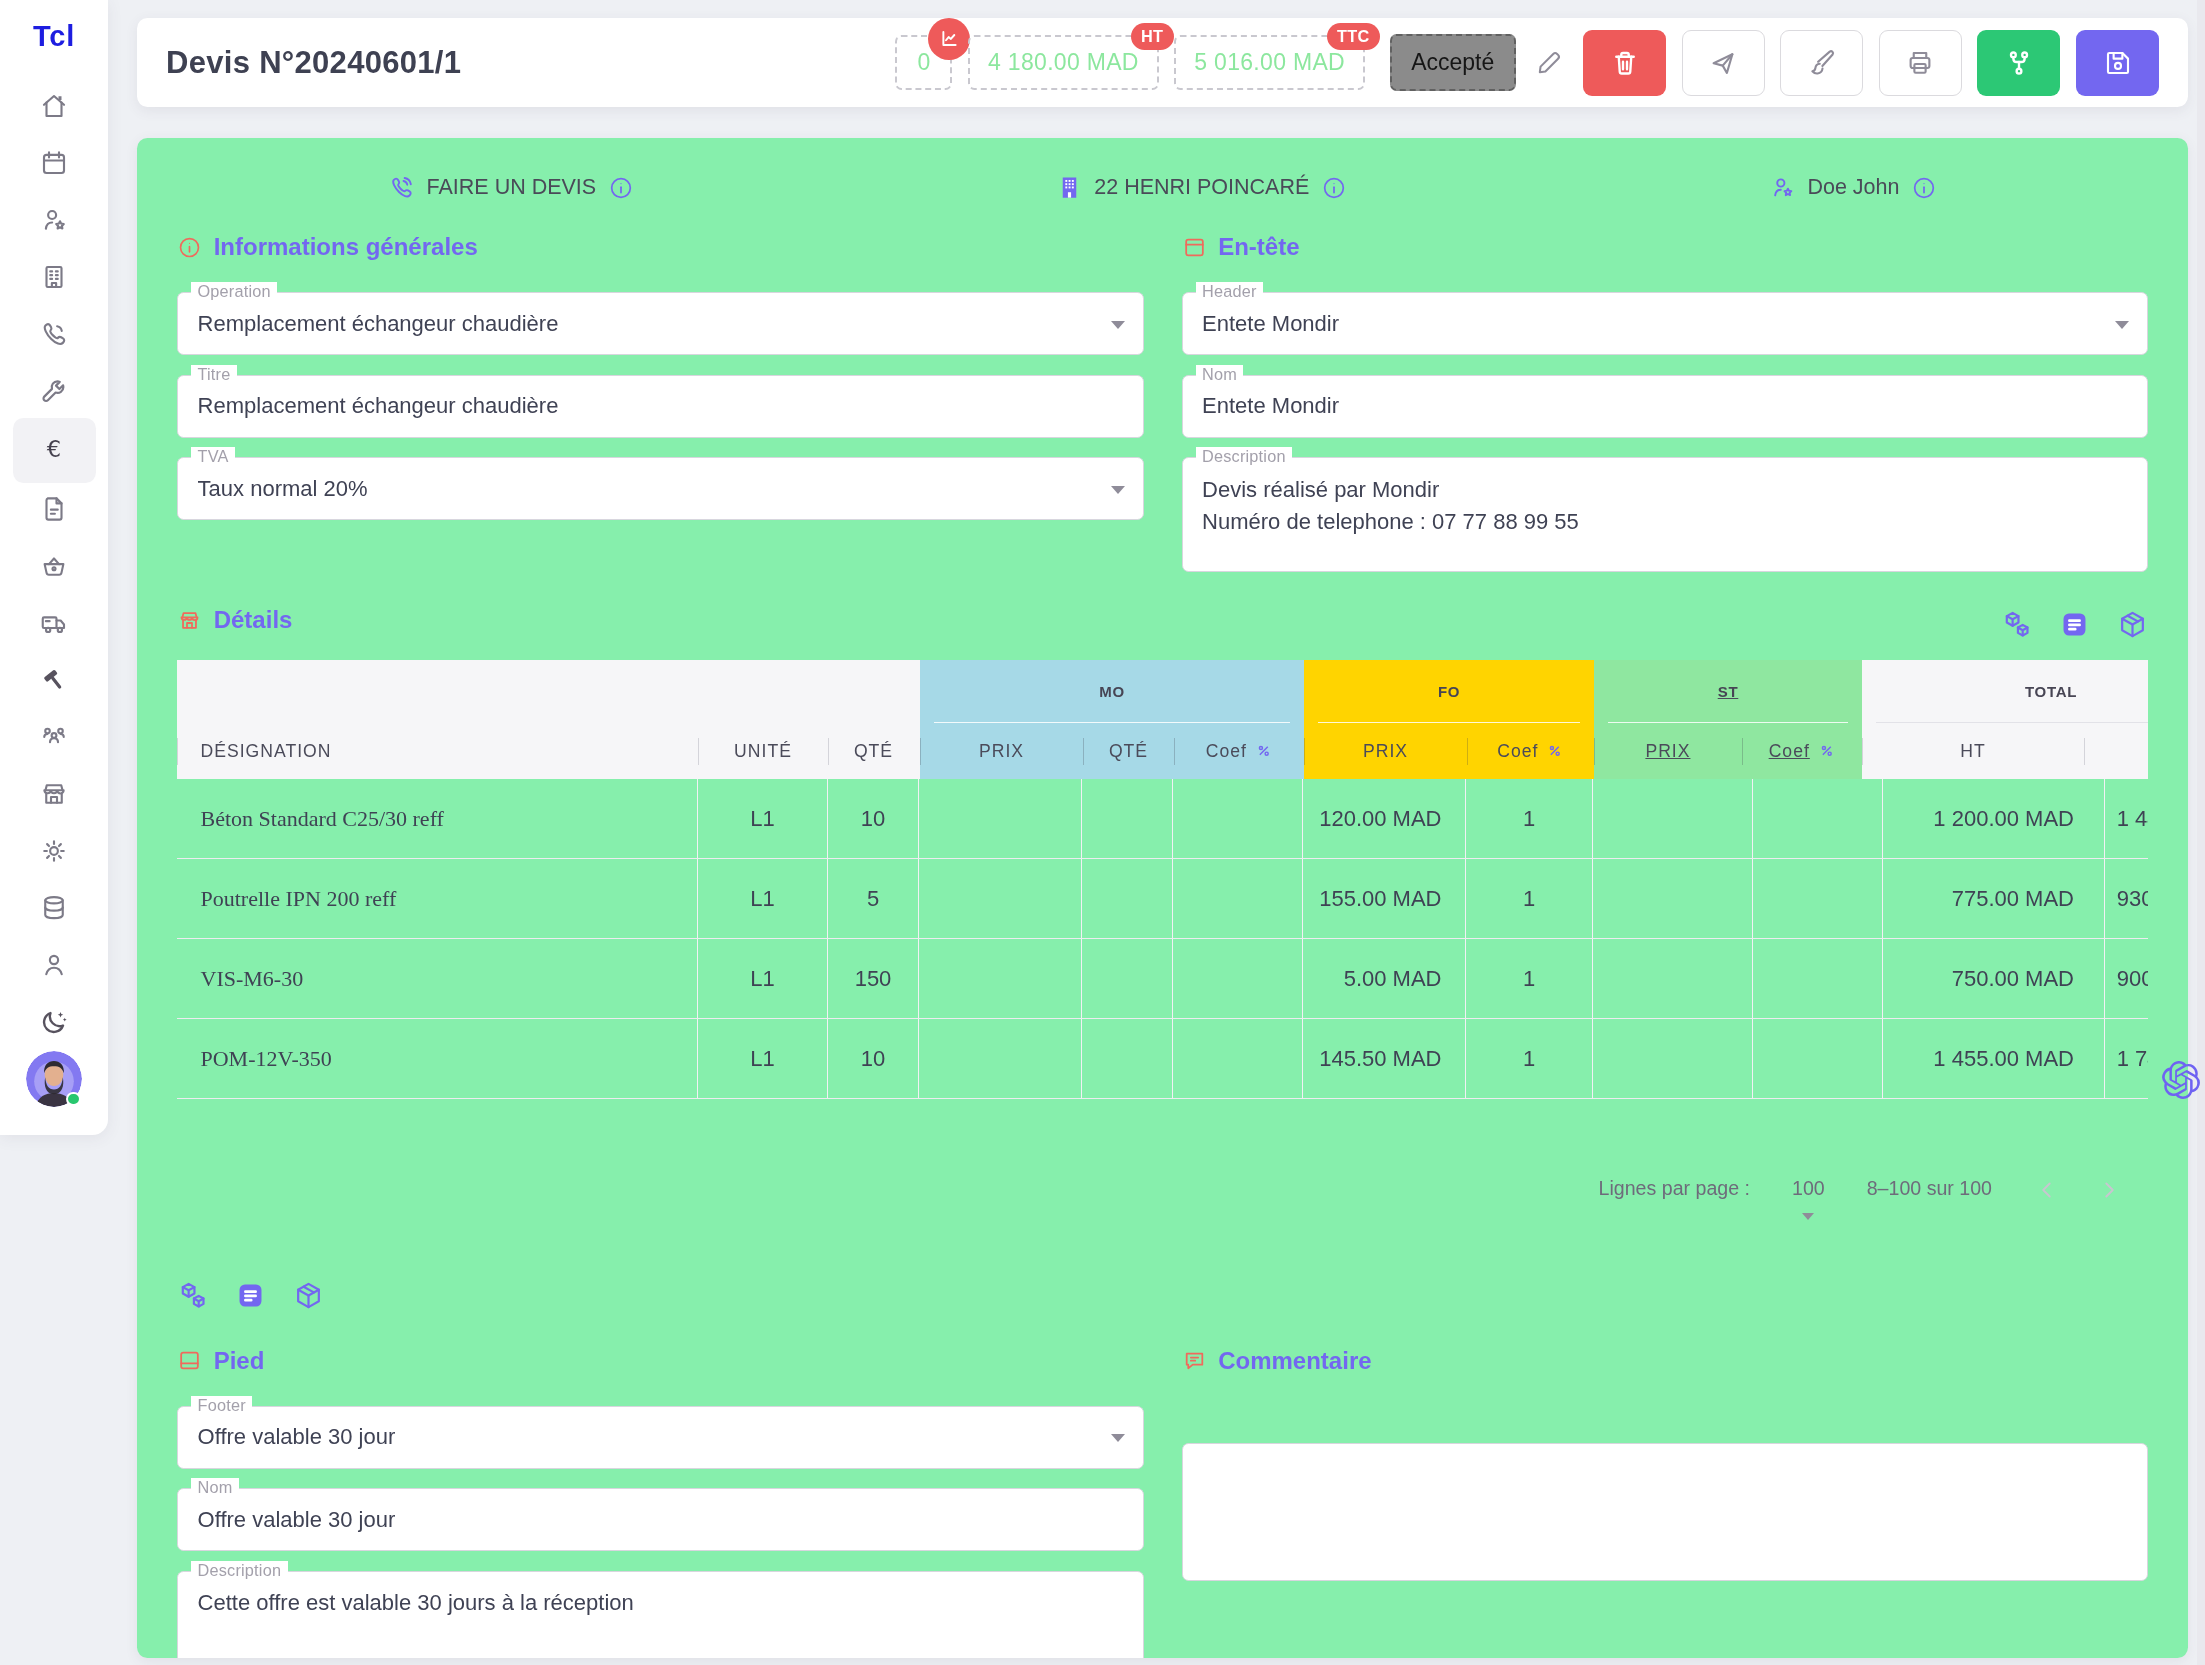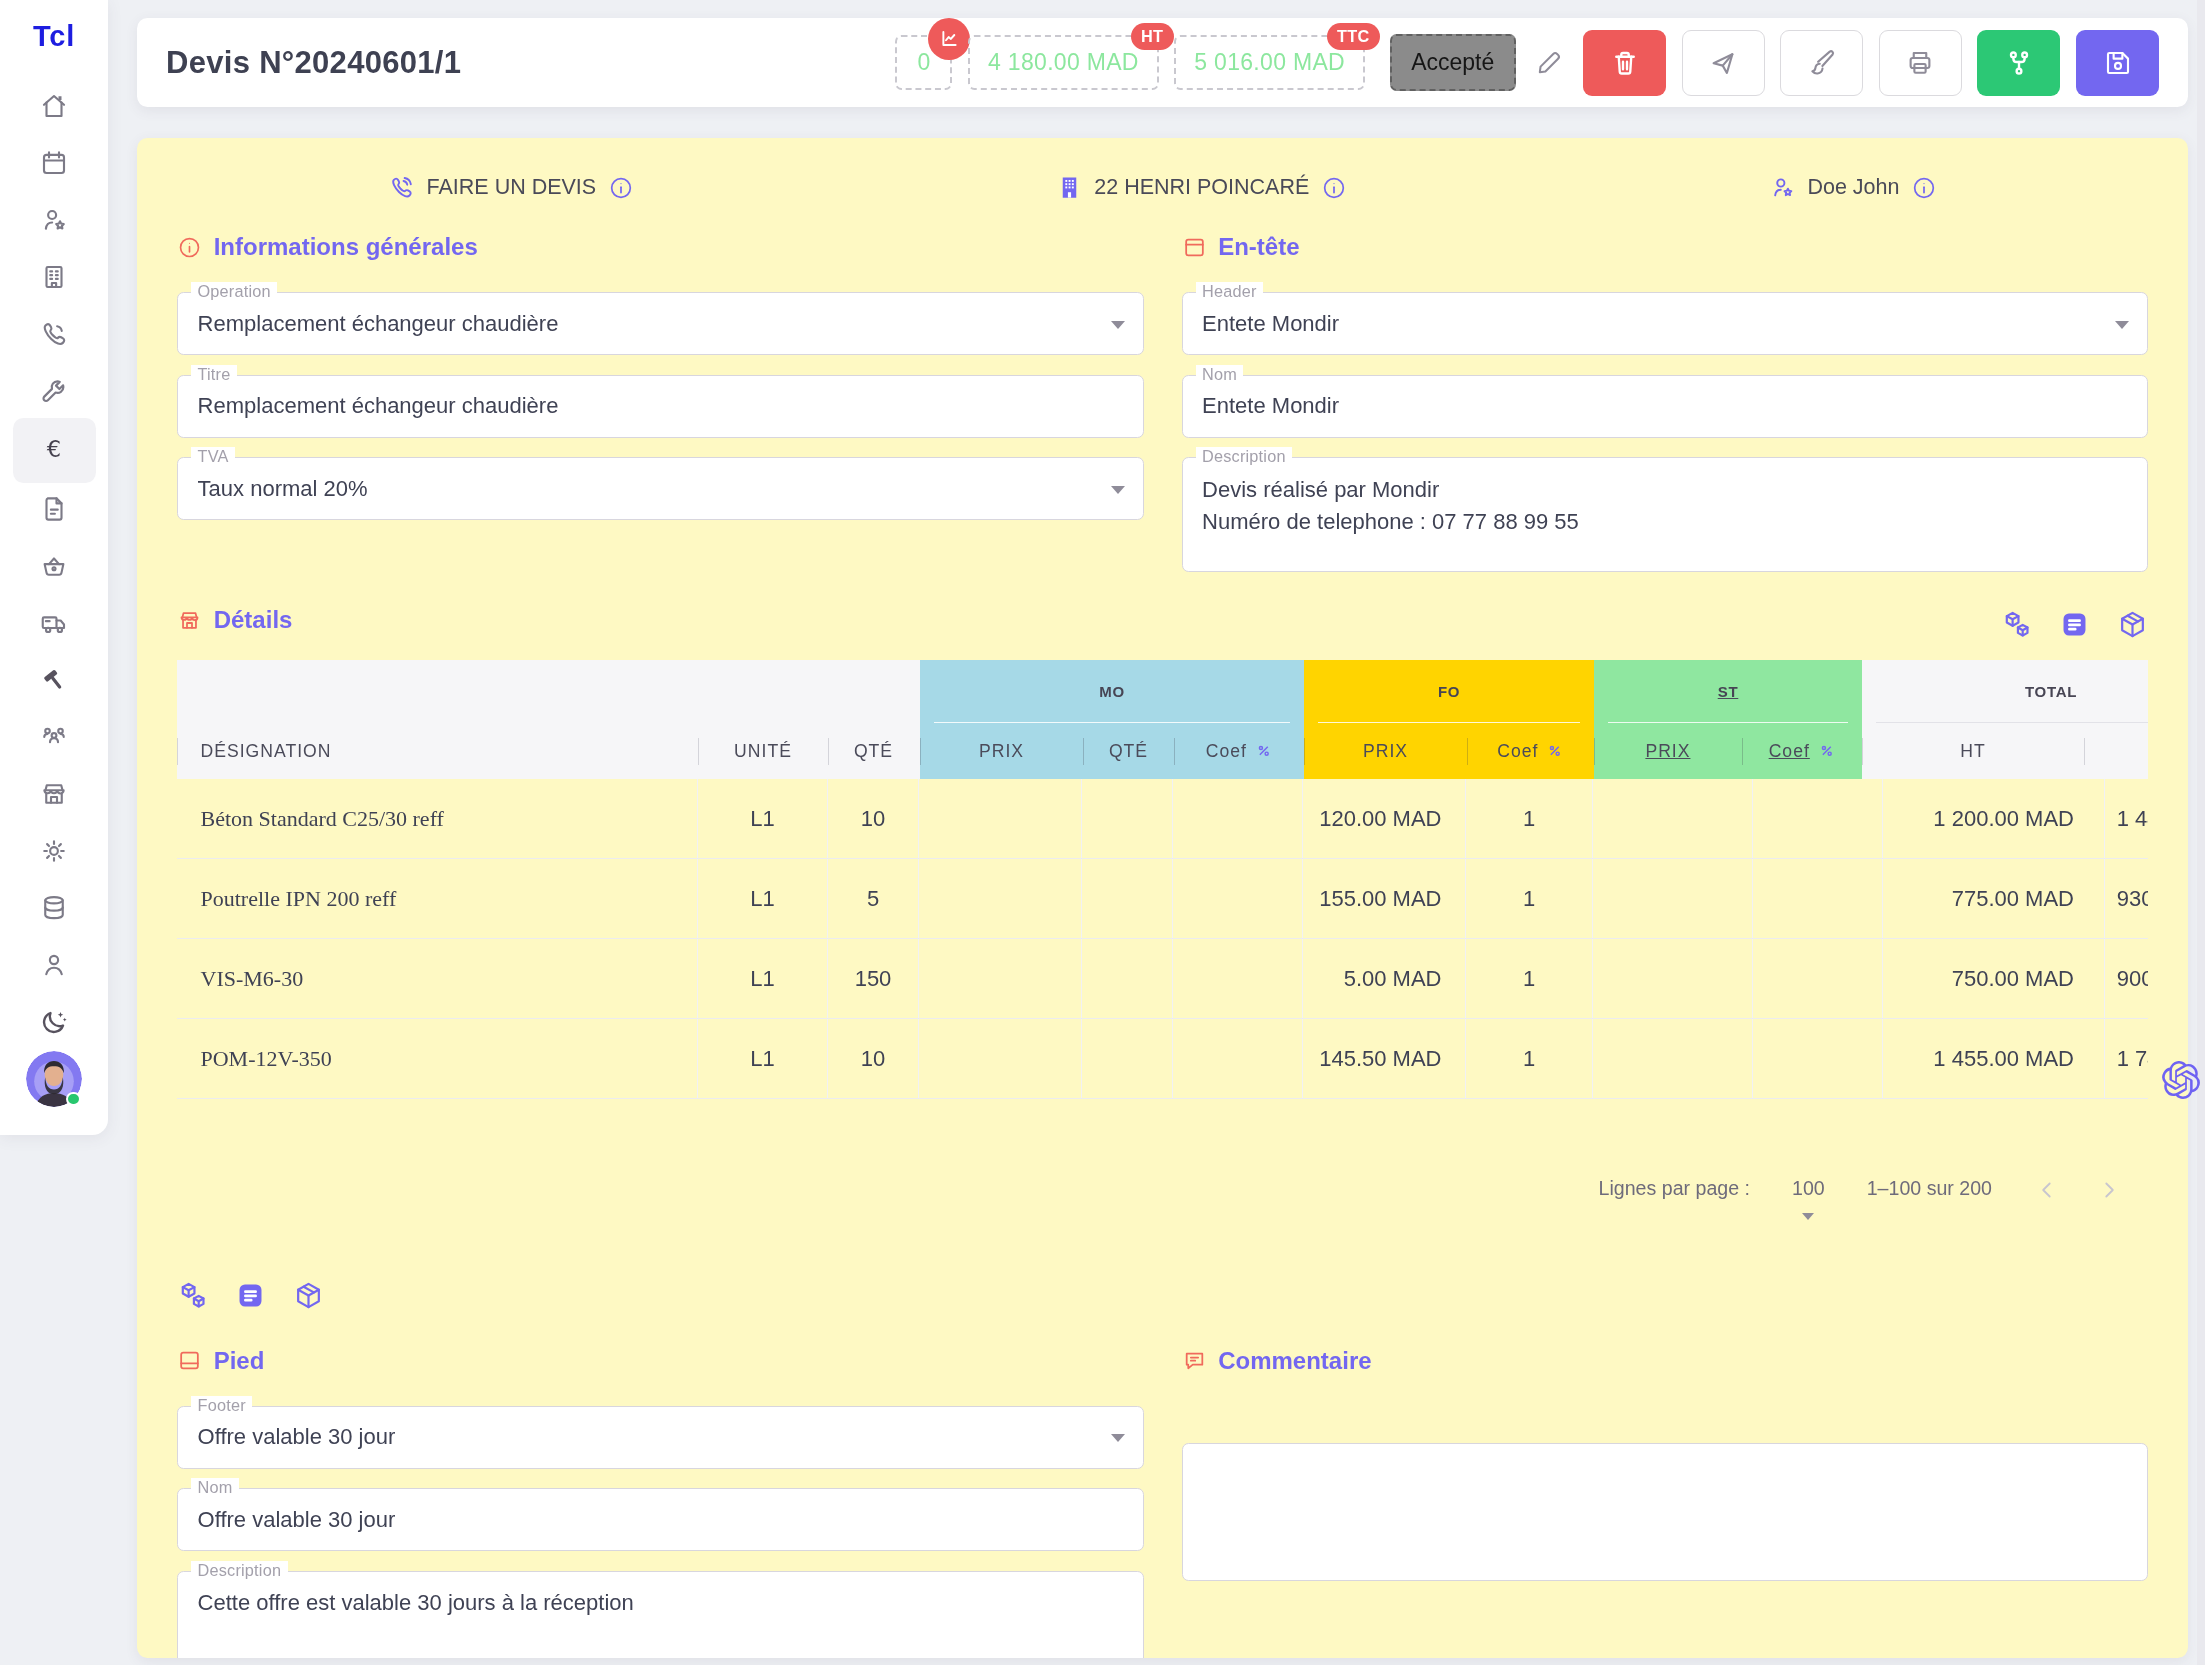--- a/index.html
+++ b/index.html
@@ -64,21 +64,21 @@
   .icon-btn-plain svg { width:29px; height:29px; }
   .btn { width:83px; height:66px; border-radius:9px; display:flex; align-items:center; justify-content:center; cursor:pointer; }
   .btn svg { width:30px; height:30px; }
   .btn.outline { background:#fff; border:1.3px solid #dbdade; color:#8f8c99; }
   .btn.danger { background:#ee5a5a; color:#fff; }
   .btn.success { background:#2cc875; color:#fff; }
   .btn.primary { background:#7367f0; color:#fff; }
 
   
   .bcard {
-    margin-top:31px; background:#fef9c3; border-radius:10.4px;
+    margin-top:31px; background:#86efac; border-radius:10.4px;
     box-shadow:0 3.9px 13px rgba(75,70,92,.08);
     padding:36px 40px 26px; height:1520px; overflow:hidden; position:relative;
   }
 
   
   .contact-bar { display:flex; justify-content:space-around; align-items:center; margin-bottom:18px; }
   .contact { display:flex; align-items:center; gap:11.7px; font-size:21.5px; color:#4a4a58; }
   .contact .cicon { color:#7367f0; width:27px; height:27px; }
   .contact .cicon svg { width:27px; height:27px; }
   .contact .info { color:#7367f0; width:26px; height:26px; cursor:pointer; }
@@ -717,21 +717,21 @@
         </div>
       </div>
     </div>
 
     <div class="tfoot">
       <span>Lignes par page :</span>
       <span class="per-page">
         <span>100</span>
         <span class="arrow"></span>
       </span>
-      <span>1–100 sur 200</span>
+      <span>8–100 sur 100</span>
       <span class="pg-nav">
         <span class="chev">
             <svg viewBox="0 0 24 24" fill="none" stroke="currentColor" stroke-width="1.7" stroke-linecap="round" stroke-linejoin="round">
               <path d="m14.5 6-6 6 6 6"></path>
             </svg>
           </span>
         <span class="chev">
             <svg viewBox="0 0 24 24" fill="none" stroke="currentColor" stroke-width="1.7" stroke-linecap="round" stroke-linejoin="round">
               <path d="m9.5 6 6 6-6 6"></path>
             </svg>

